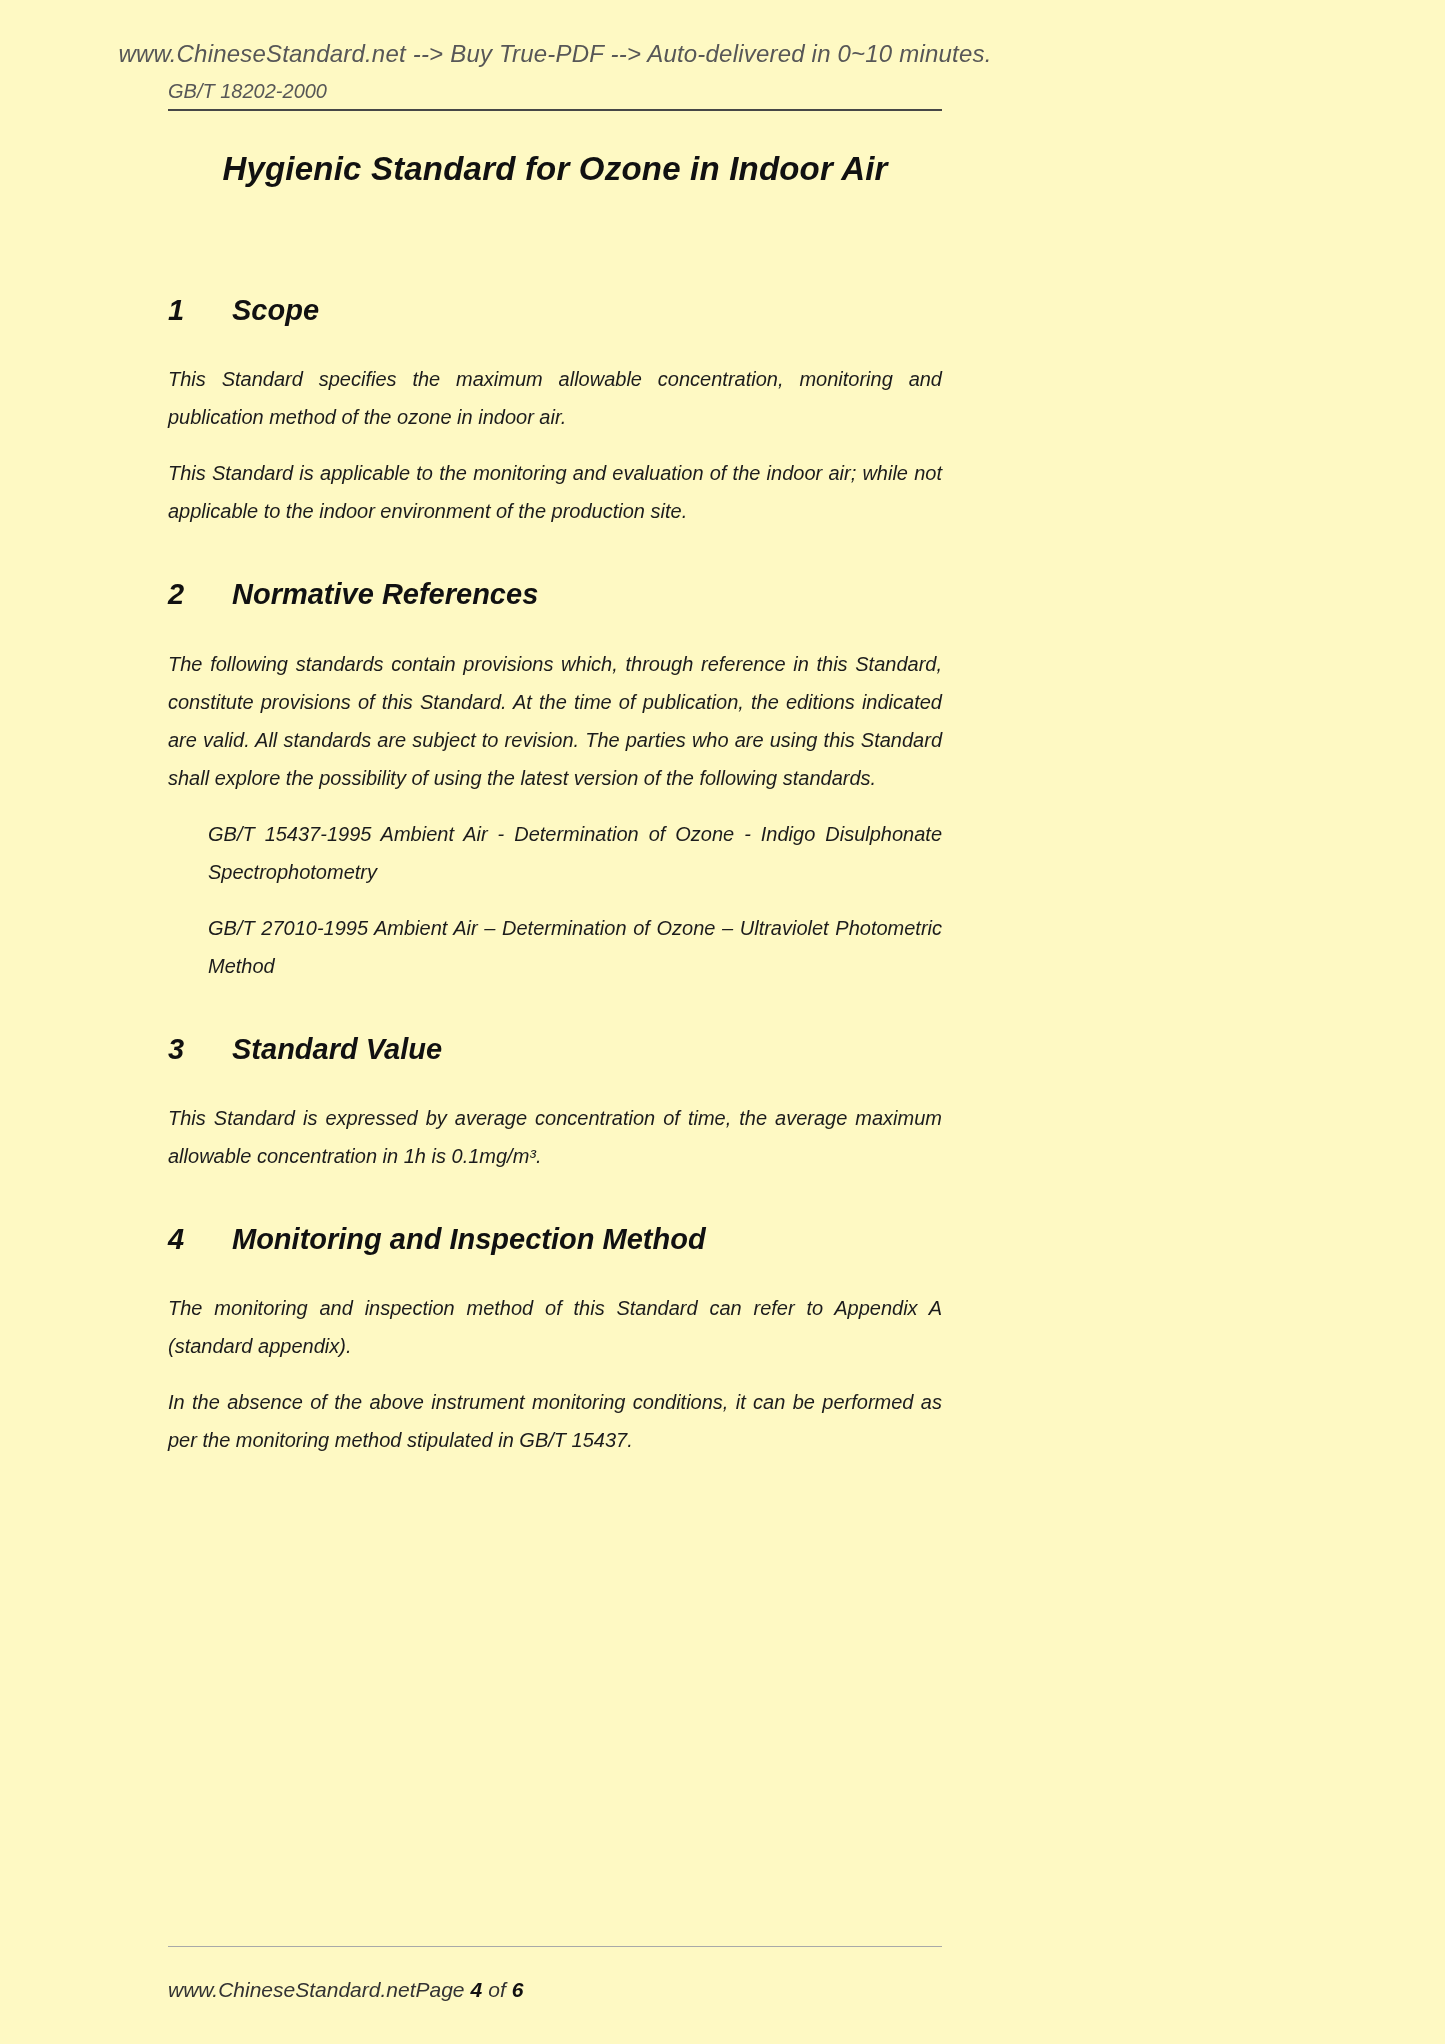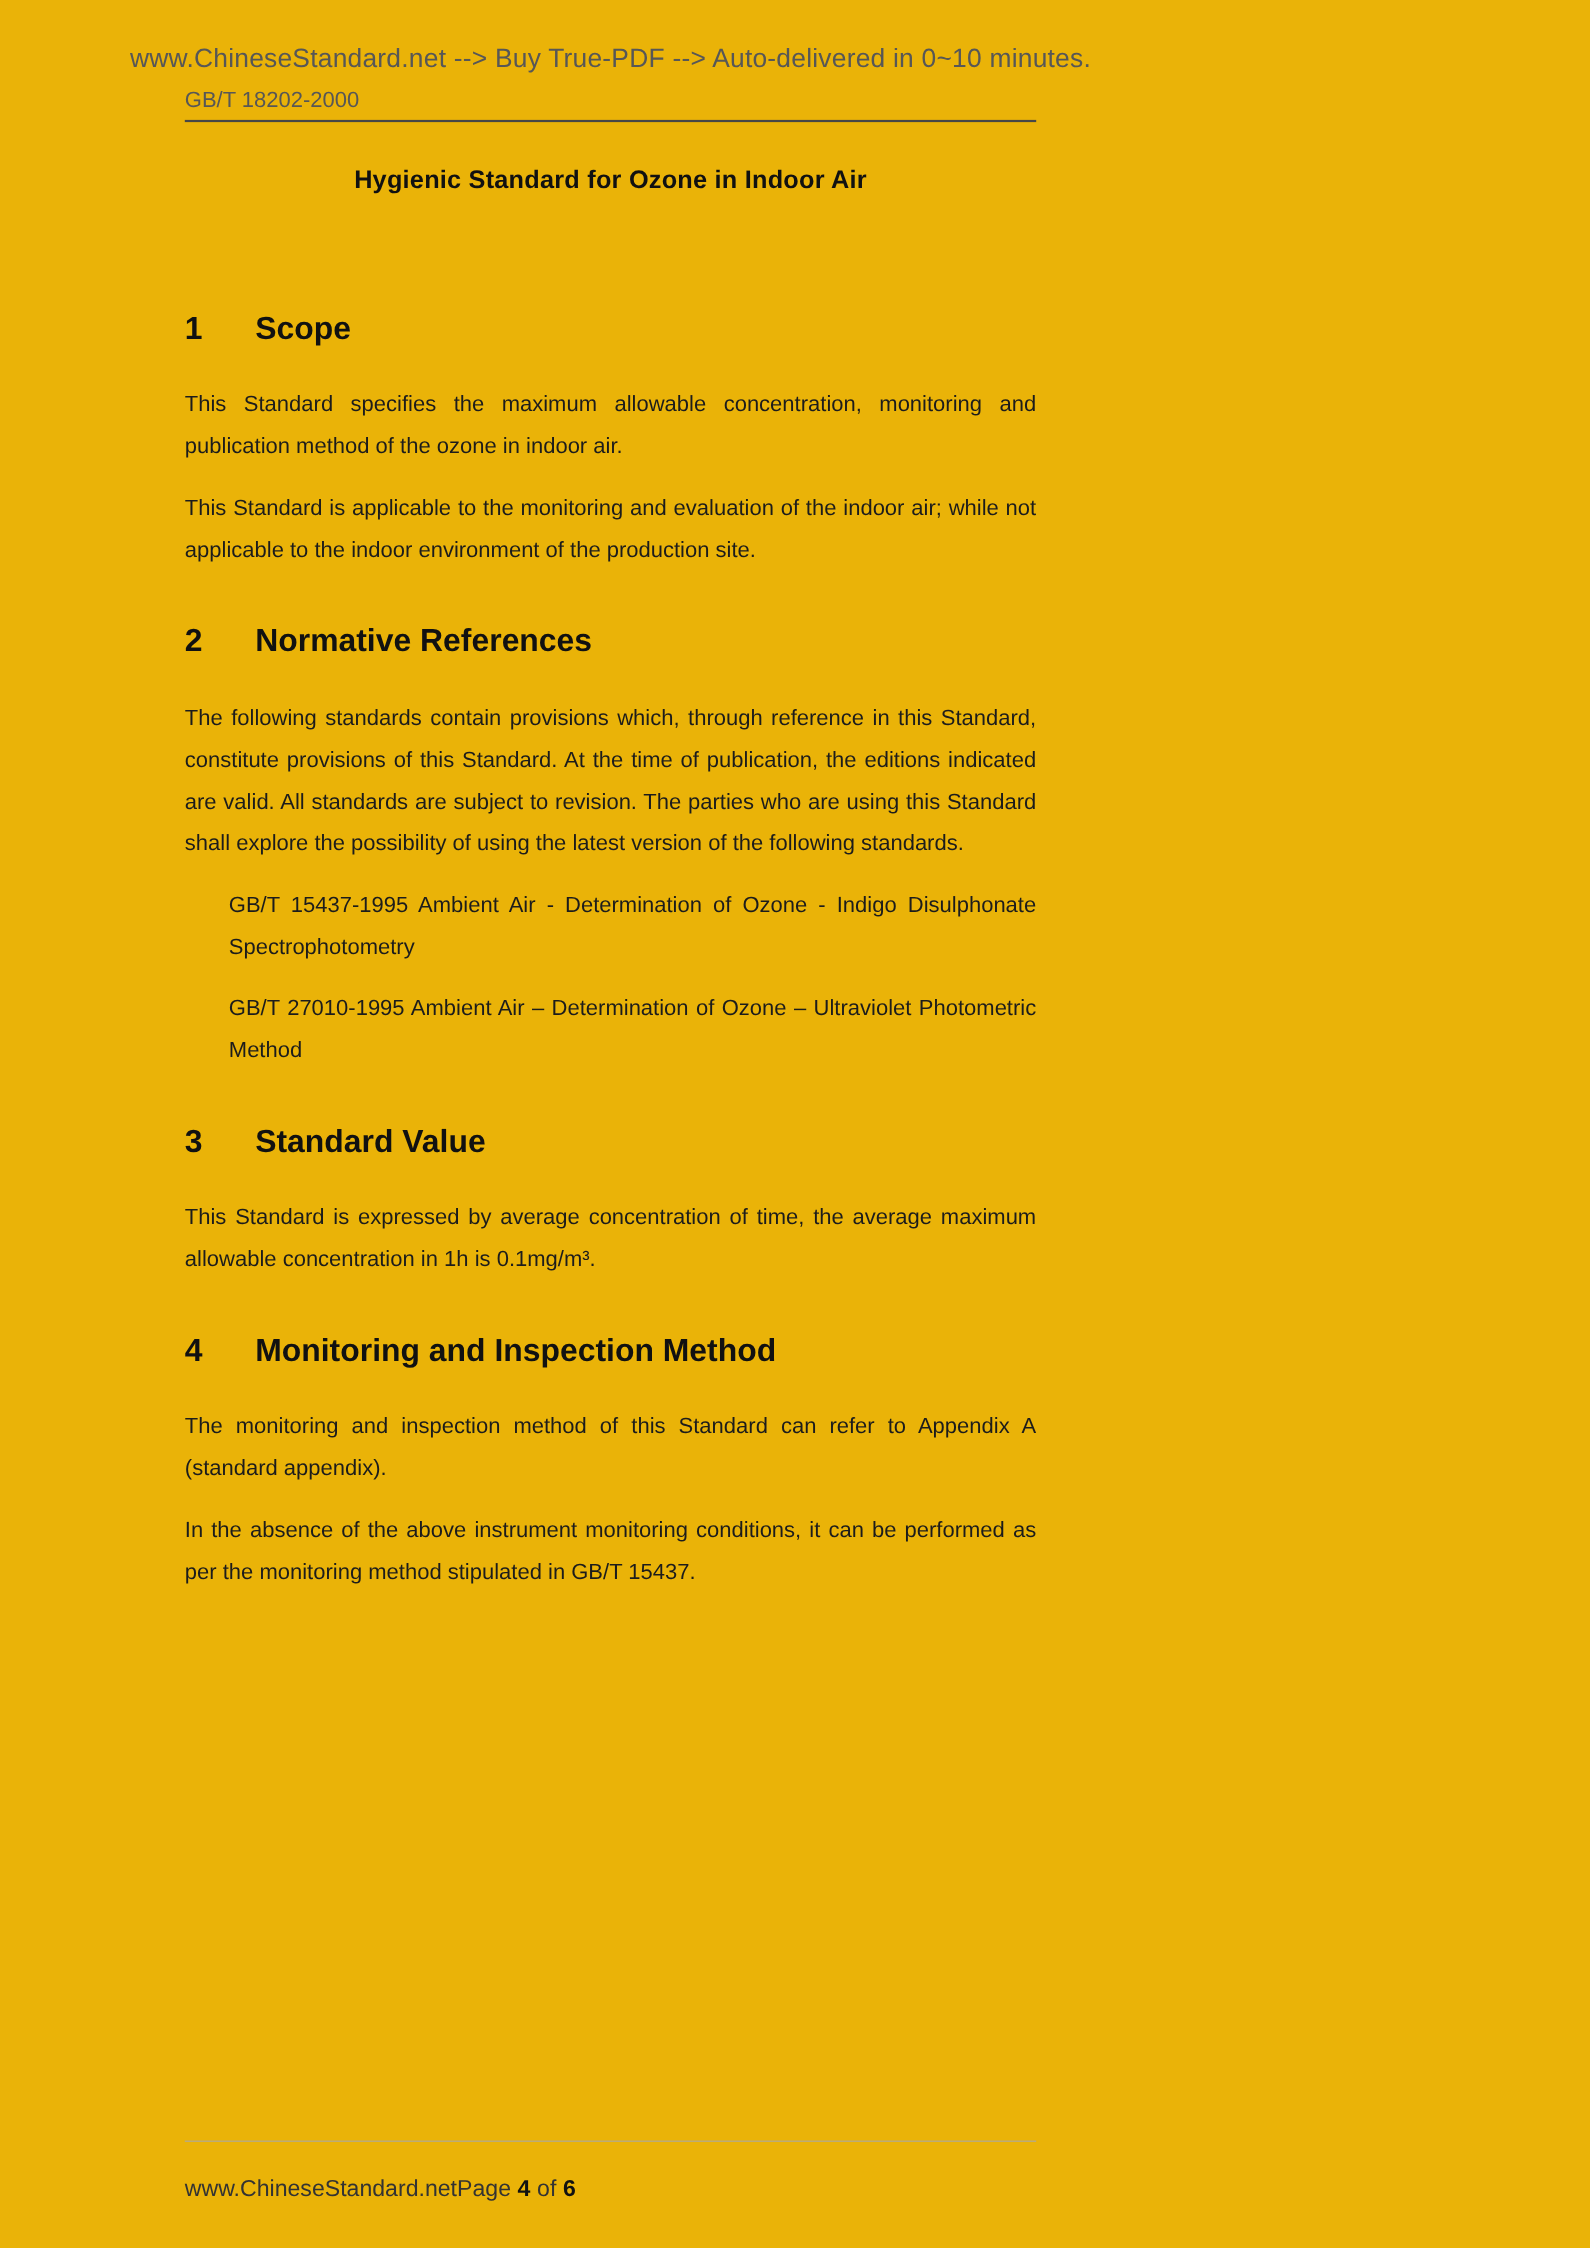--- a/index.html
+++ b/index.html
@@ -1,24 +1,25 @@
 <!DOCTYPE html>
 <html><head>
 <meta charset="utf-8">
 <style>
   html, body { margin: 0; padding: 0; background: #ffffff; }
 
   .page {
     position: relative;
     width: 1445px;
     height: 2044px;
-    background: #eab308;
+    background: #fef9c3;
     font-family: "Liberation Sans", sans-serif;
     color: #1c1c1c;
     overflow: hidden;
+    font-style: italic;
   }
 
   
   .header {
     position: absolute;
     top: 0;
     left: 168px;
     width: 774px;
   }
   .header-promo {
@@ -46,21 +47,21 @@
   .content {
     position: absolute;
     top: 128px;
     left: 168px;
     width: 774px;
   }
   .doc-title {
     margin-top: 22px;
     margin-bottom: 104px;
     text-align: center;
-    font-size: 23px;
+    font-size: 33px;
     font-weight: bold;
     color: #111111;
     letter-spacing: 0.2px;
   }
   .section-heading {
     display: flex;
     font-size: 29px;
     font-weight: bold;
     color: #111111;
     margin: 46px 0 32px 0;

